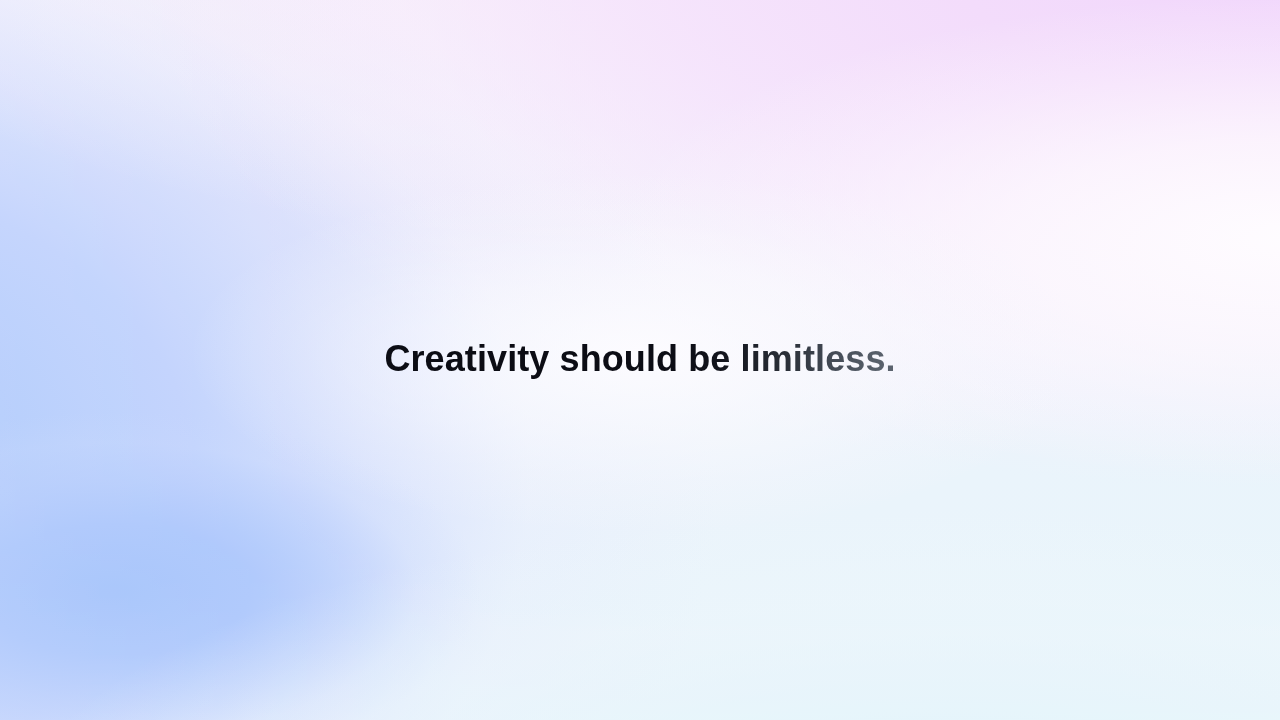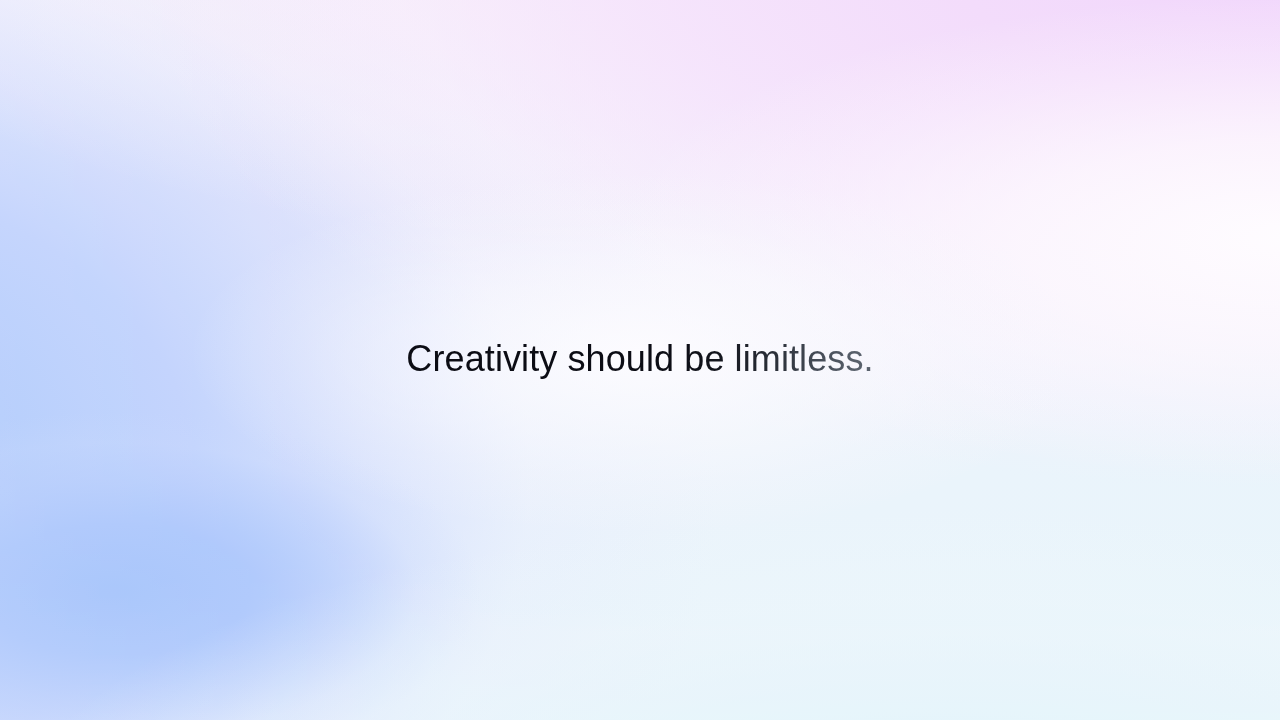--- a/index.html
+++ b/index.html
@@ -142,21 +142,21 @@
     height: 720px;
     display: flex;
     align-items: center;
     justify-content: center;
   }
 
   #headline {
     position: relative;
     top: -2px;
     font-size: 36px;
-    font-weight: 400;
+    font-weight: 700;
     letter-spacing: 0.1px;
     line-height: 1.25;
     white-space: nowrap;
     
     background-image: linear-gradient(
       90deg,
       #0b0c14 0%,
       #0c0d15 58%,
       #15171f 68%,
       #2b3039 79%,

